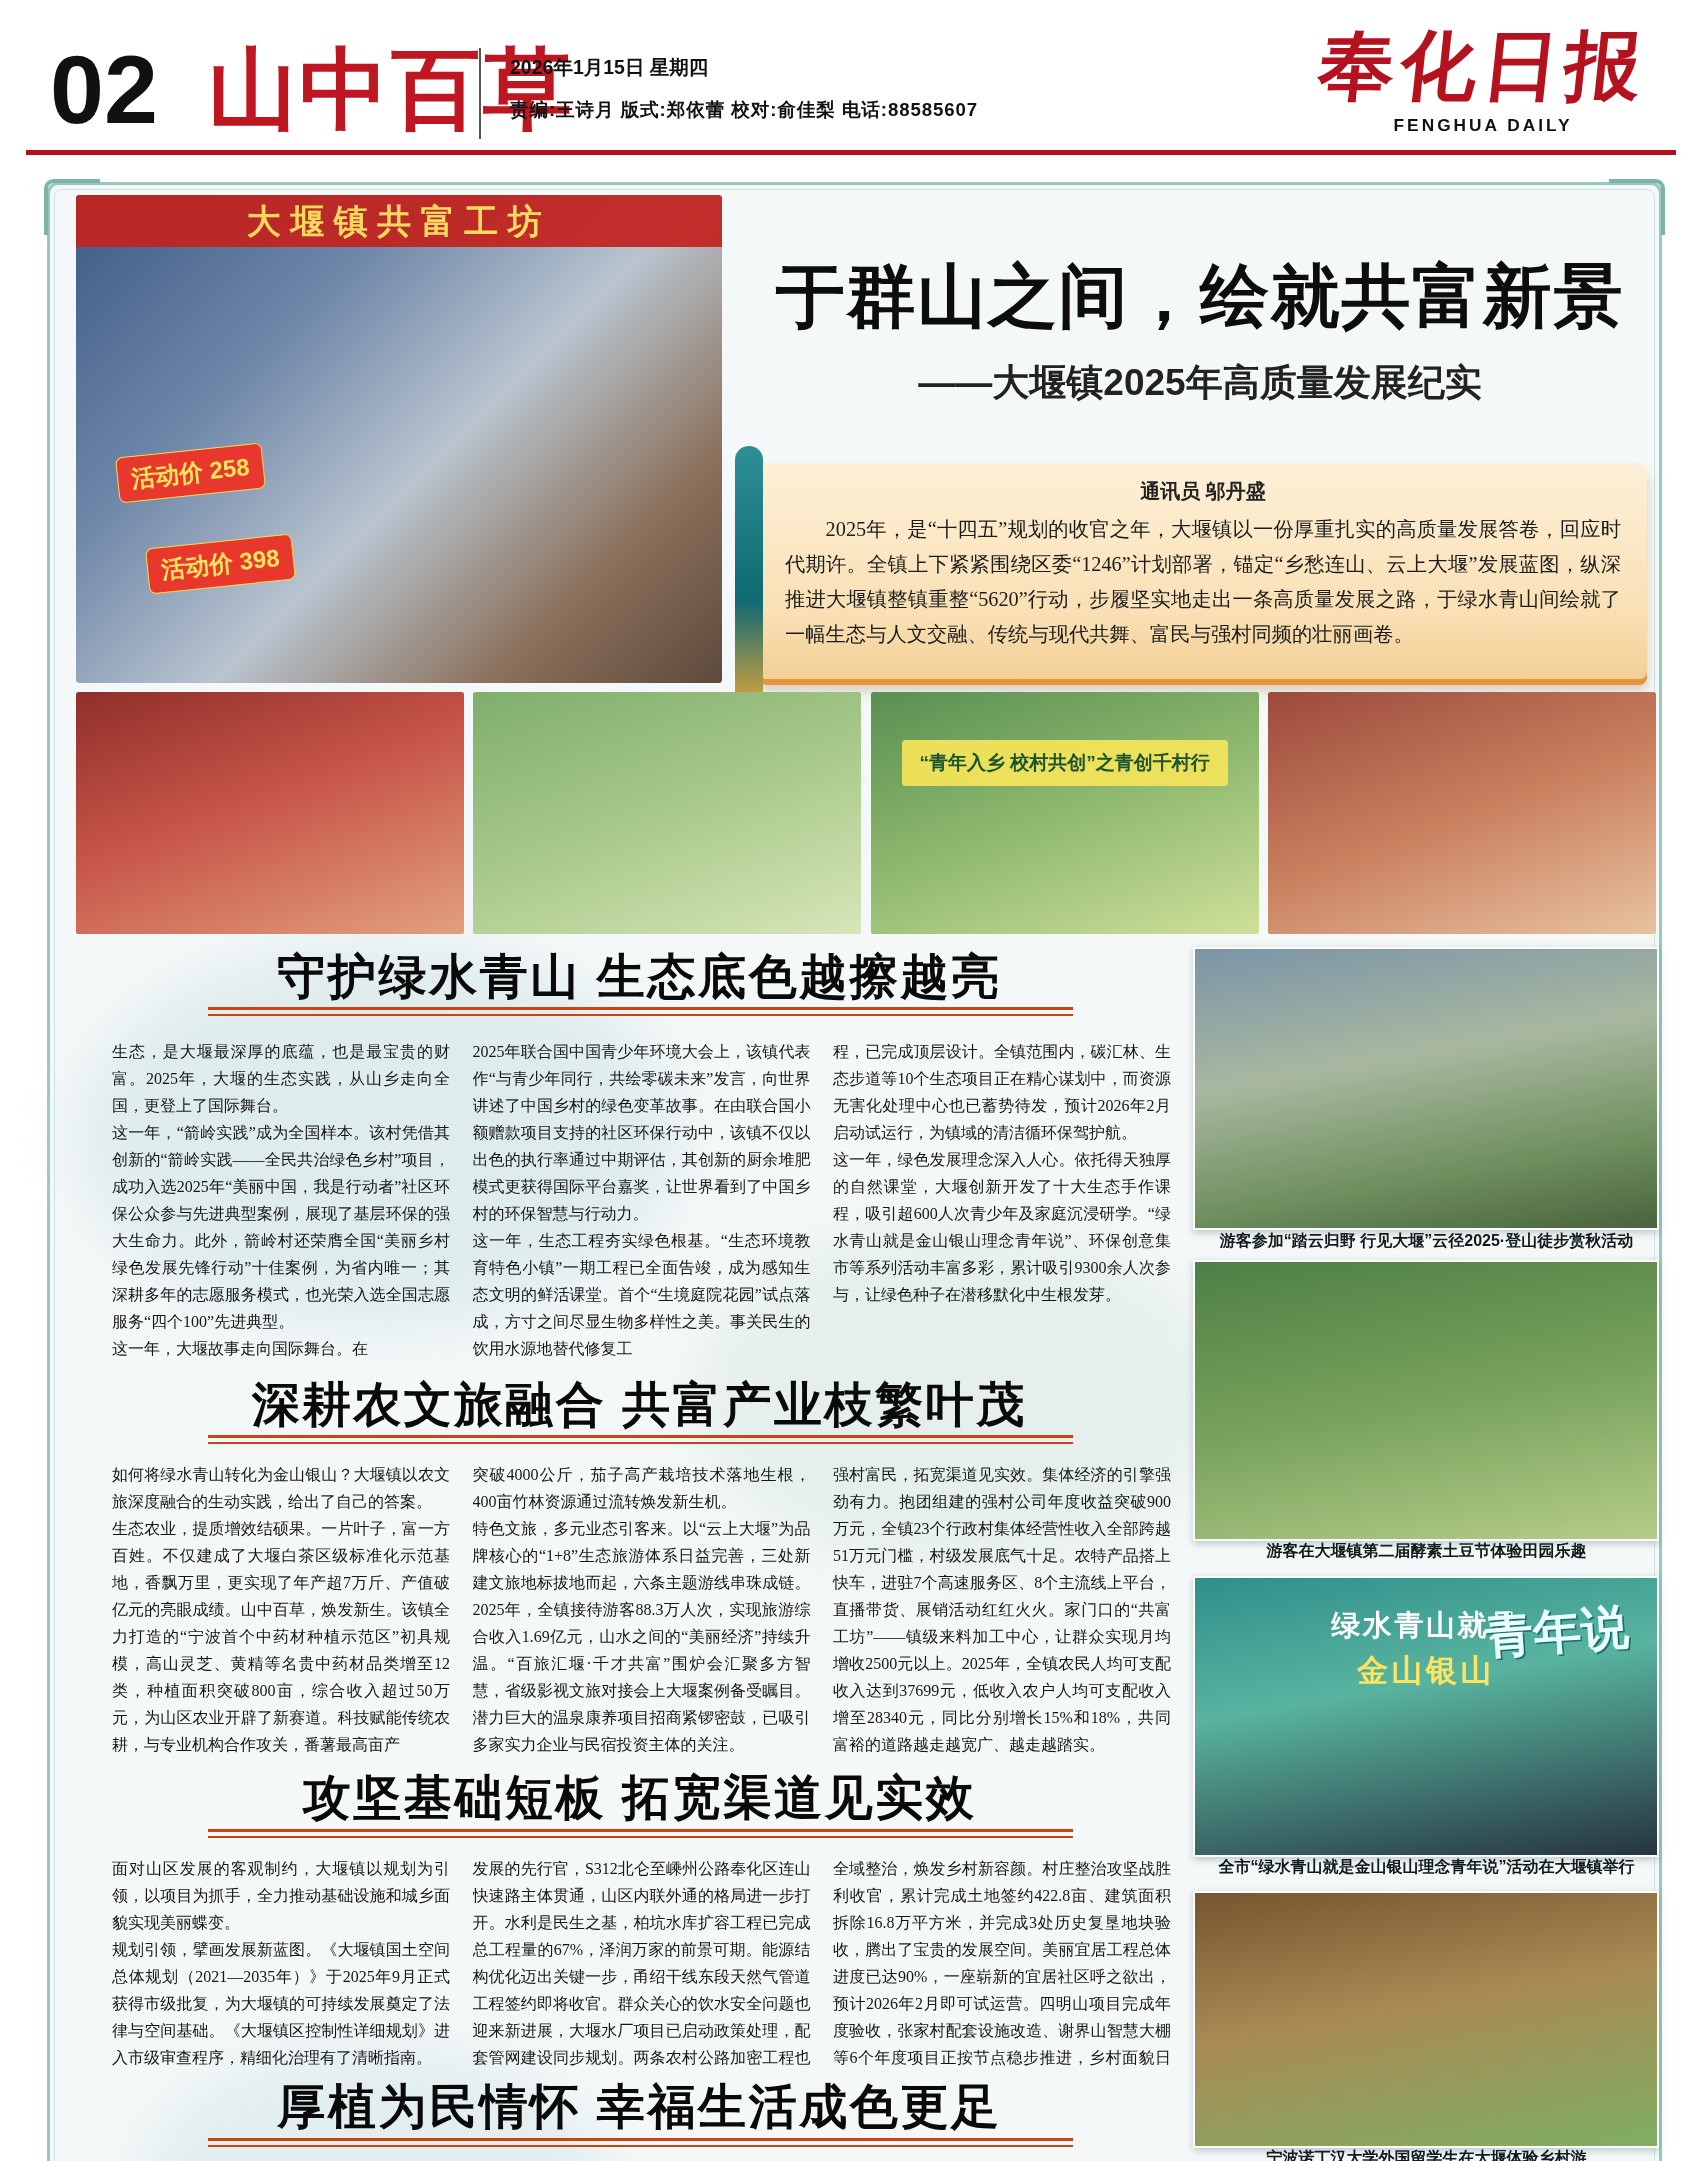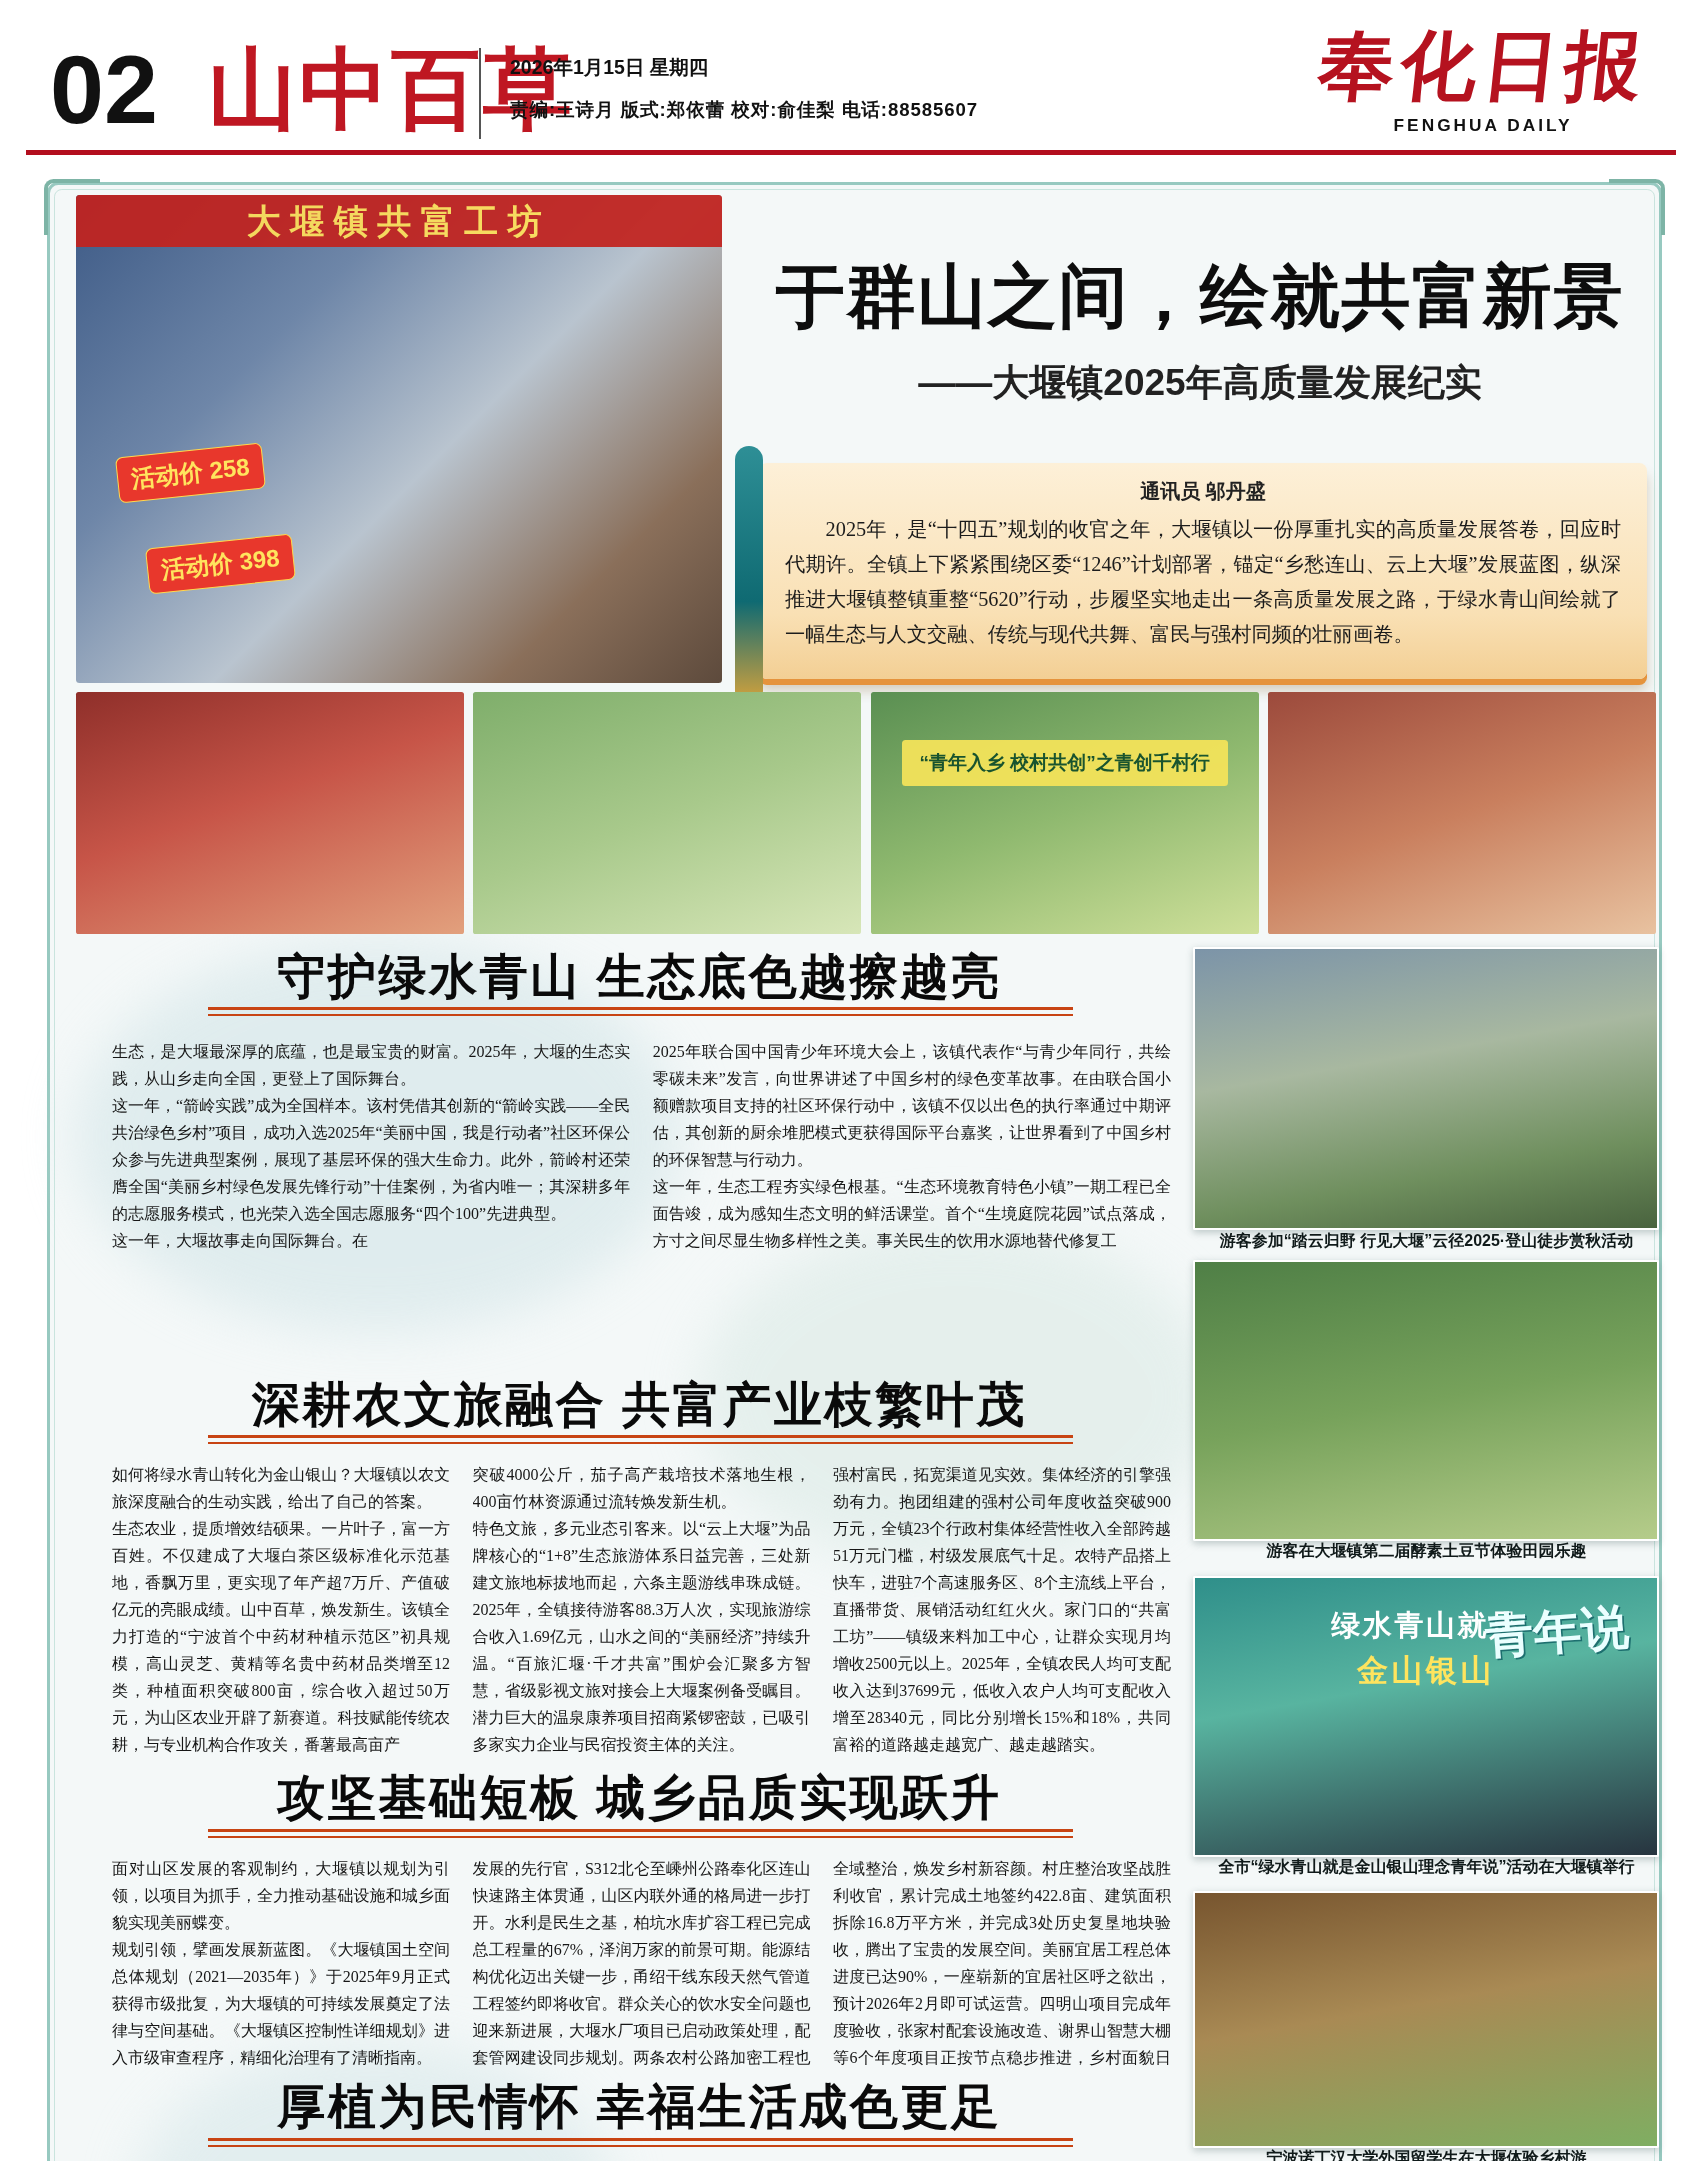--- a/index.html
+++ b/index.html
@@ -148,33 +148,35 @@
 </div>
 
 <div class="sec-title" style="top:945px;">守护绿水青山  生态底色越擦越亮</div>
 <div class="sec-rule" style="top:1007px;"></div>
 <div class="cols" style="top:1038px;height:322px;">
   <div class="col">生态，是大堰最深厚的底蕴，也是最宝贵的财富。2025年，大堰的生态实践，从山乡走向全国，更登上了国际舞台。
 这一年，“箭岭实践”成为全国样本。该村凭借其创新的“箭岭实践——全民共治绿色乡村”项目，成功入选2025年“美丽中国，我是行动者”社区环保公众参与先进典型案例，展现了基层环保的强大生命力。此外，箭岭村还荣膺全国“美丽乡村绿色发展先锋行动”十佳案例，为省内唯一；其深耕多年的志愿服务模式，也光荣入选全国志愿服务“四个100”先进典型。
 这一年，大堰故事走向国际舞台。在</div>
   <div class="col">2025年联合国中国青少年环境大会上，该镇代表作“与青少年同行，共绘零碳未来”发言，向世界讲述了中国乡村的绿色变革故事。在由联合国小额赠款项目支持的社区环保行动中，该镇不仅以出色的执行率通过中期评估，其创新的厨余堆肥模式更获得国际平台嘉奖，让世界看到了中国乡村的环保智慧与行动力。
 这一年，生态工程夯实绿色根基。“生态环境教育特色小镇”一期工程已全面告竣，成为感知生态文明的鲜活课堂。首个“生境庭院花园”试点落成，方寸之间尽显生物多样性之美。事关民生的饮用水源地替代修复工</div>
+  <div class="col">程，已完成顶层设计。全镇范围内，碳汇林、生态步道等10个生态项目正在精心谋划中，而资源无害化处理中心也已蓄势待发，预计2026年2月启动试运行，为镇域的清洁循环保驾护航。
+这一年，绿色发展理念深入人心。依托得天独厚的自然课堂，大堰创新开发了十大生态手作课程，吸引超600人次青少年及家庭沉浸研学。“绿水青山就是金山银山理念青年说”、环保创意集市等系列活动丰富多彩，累计吸引9300余人次参与，让绿色种子在潜移默化中生根发芽。</div>
 </div>
 
 <div class="sec-title" style="top:1373px;">深耕农文旅融合  共富产业枝繁叶茂</div>
 <div class="sec-rule" style="top:1435px;"></div>
 <div class="cols" style="top:1461px;height:303px;">
   <div class="col">如何将绿水青山转化为金山银山？大堰镇以农文旅深度融合的生动实践，给出了自己的答案。
 生态农业，提质增效结硕果。一片叶子，富一方百姓。不仅建成了大堰白茶区级标准化示范基地，香飘万里，更实现了年产超7万斤、产值破亿元的亮眼成绩。山中百草，焕发新生。该镇全力打造的“宁波首个中药材种植示范区”初具规模，高山灵芝、黄精等名贵中药材品类增至12类，种植面积突破800亩，综合收入超过50万元，为山区农业开辟了新赛道。科技赋能传统农耕，与专业机构合作攻关，番薯最高亩产</div>
   <div class="col">突破4000公斤，茄子高产栽培技术落地生根，400亩竹林资源通过流转焕发新生机。
 特色文旅，多元业态引客来。以“云上大堰”为品牌核心的“1+8”生态旅游体系日益完善，三处新建文旅地标拔地而起，六条主题游线串珠成链。2025年，全镇接待游客88.3万人次，实现旅游综合收入1.69亿元，山水之间的“美丽经济”持续升温。“百旅汇堰·千才共富”围炉会汇聚多方智慧，省级影视文旅对接会上大堰案例备受瞩目。潜力巨大的温泉康养项目招商紧锣密鼓，已吸引多家实力企业与民宿投资主体的关注。</div>
   <div class="col">强村富民，拓宽渠道见实效。集体经济的引擎强劲有力。抱团组建的强村公司年度收益突破900万元，全镇23个行政村集体经营性收入全部跨越51万元门槛，村级发展底气十足。农特产品搭上快车，进驻7个高速服务区、8个主流线上平台，直播带货、展销活动红红火火。家门口的“共富工坊”——镇级来料加工中心，让群众实现月均增收2500元以上。2025年，全镇农民人均可支配收入达到37699元，低收入农户人均可支配收入增至28340元，同比分别增长15%和18%，共同富裕的道路越走越宽广、越走越踏实。</div>
 </div>
 
-<div class="sec-title" style="top:1766px;">攻坚基础短板  城乡品质实现跃升</div>
+<div class="sec-title" style="top:1766px;">攻坚基础短板  拓宽渠道见实效</div>
 <div class="sec-rule" style="top:1829px;"></div>
 <div class="cols" style="top:1855px;height:216px;">
   <div class="col">面对山区发展的客观制约，大堰镇以规划为引领，以项目为抓手，全力推动基础设施和城乡面貌实现美丽蝶变。
 规划引领，擘画发展新蓝图。《大堰镇国土空间总体规划（2021—2035年）》于2025年9月正式获得市级批复，为大堰镇的可持续发展奠定了法律与空间基础。《大堰镇区控制性详细规划》进入市级审查程序，精细化治理有了清晰指南。
 重大工程，打通发展大动脉。交通是</div>
   <div class="col">发展的先行官，S312北仑至嵊州公路奉化区连山快速路主体贯通，山区内联外通的格局进一步打开。水利是民生之基，柏坑水库扩容工程已完成总工程量的67%，泽润万家的前景可期。能源结构优化迈出关键一步，甬绍干线东段天然气管道工程签约即将收官。群众关心的饮水安全问题也迎来新进展，大堰水厂项目已启动政策处理，配套管网建设同步规划。两条农村公路加密工程也即将完成验收，乡村振兴的“毛细血管”更加畅通。</div>
   <div class="col">全域整治，焕发乡村新容颜。村庄整治攻坚战胜利收官，累计完成土地签约422.8亩、建筑面积拆除16.8万平方米，并完成3处历史复垦地块验收，腾出了宝贵的发展空间。美丽宜居工程总体进度已达90%，一座崭新的宜居社区呼之欲出，预计2026年2月即可试运营。四明山项目完成年度验收，张家村配套设施改造、谢界山智慧大棚等6个年度项目正按节点稳步推进，乡村面貌日新月异。</div>
 </div>
 
 <div class="sec-title" style="top:2075px;">厚植为民情怀  幸福生活成色更足</div>

